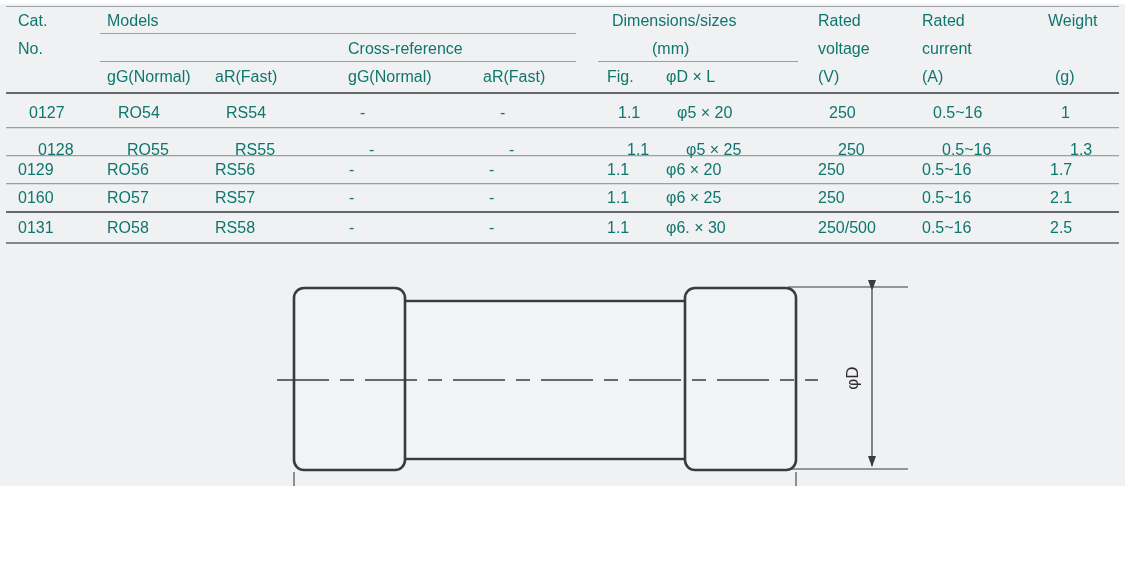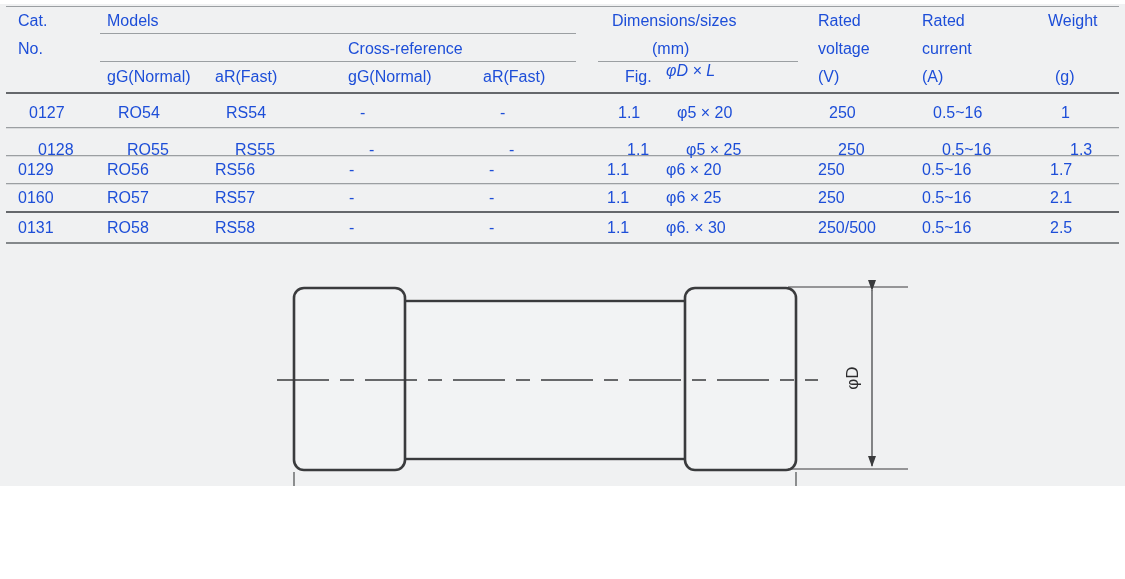--- a/index.html
+++ b/index.html
@@ -1,21 +1,21 @@
 <!DOCTYPE html>
 <html><head>
 <meta charset="utf-8">
 <style>
   html,body{margin:0;padding:0;}
   .page{
     position:relative;
     width:1125px;height:486px;
     background:#f0f1f2;
     font-family:"Liberation Sans","DejaVu Sans",sans-serif;
-    color:#1d4ed8;
+    color:#0f766e;
     font-size:16px;
     overflow:hidden;
   }
   .txt{position:absolute;white-space:nowrap;line-height:20px;}
   .rule{position:absolute;height:1px;background:#9b9fa2;}
   .rule.emboss{box-shadow:0 1px 0 #d9dbdd;}
   .rule.thick{height:2px;background:#65686c;}
   .rule.med{height:2px;background:#84888b;}
   .whitebar{position:absolute;left:0;width:1125px;background:#ffffff;}
   .row span{position:absolute;top:0;white-space:nowrap;line-height:20px;}
@@ -53,22 +53,22 @@
   <div class="txt c1" style="top:39px;">No.</div>
   <div class="txt" style="top:39px;left:348px;">Cross-reference</div>
   <div class="txt" style="top:39px;left:612px;margin-left:40px;">(mm)</div>
   <div class="txt c8" style="top:39px;">voltage</div>
   <div class="txt c9" style="top:39px;">current</div>
 
   <div class="txt c2" style="top:67px;">gG(Normal)</div>
   <div class="txt c3" style="top:67px;">aR(Fast)</div>
   <div class="txt" style="top:67px;left:348px;">gG(Normal)</div>
   <div class="txt" style="top:67px;left:483px;">aR(Fast)</div>
-  <div class="txt c6" style="top:67px;margin-left:18px;">Fig.</div>
-  <div class="txt c7" style="top:61px;font-style:italic;">φD × L</div>
+  <div class="txt c6" style="top:67px;">Fig.</div>
+  <div class="txt c7" style="top:67px;">φD × L</div>
   <div class="txt c8" style="top:67px;">(V)</div>
   <div class="txt c9" style="top:67px;">(A)</div>
   <div class="txt" style="top:67px;left:1055px;">(g)</div>
 
   <div class="row" style="top:103px;margin-left:11px;">
     <span class="c1">0127</span>
     <span class="c2">RO54</span>
     <span class="c3">RS54</span>
     <span class="c4">-</span>
     <span class="c5">-</span>

